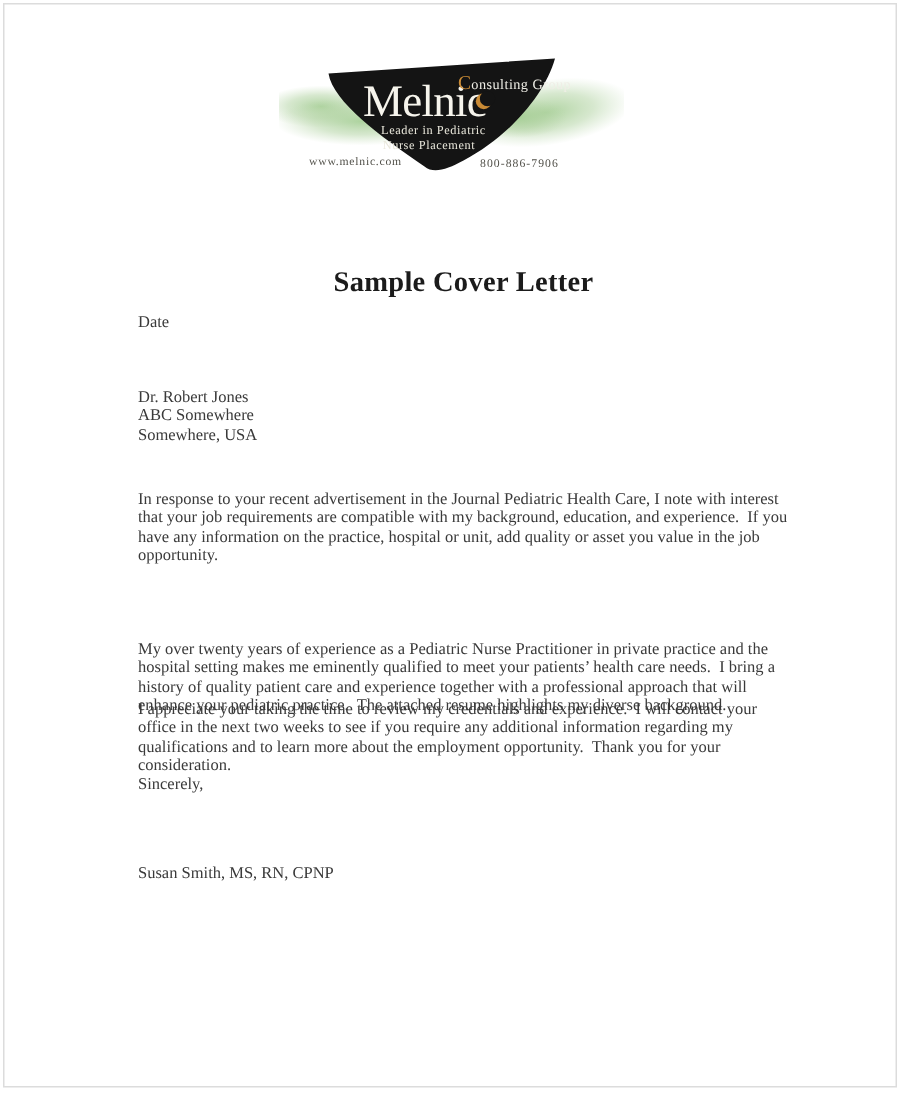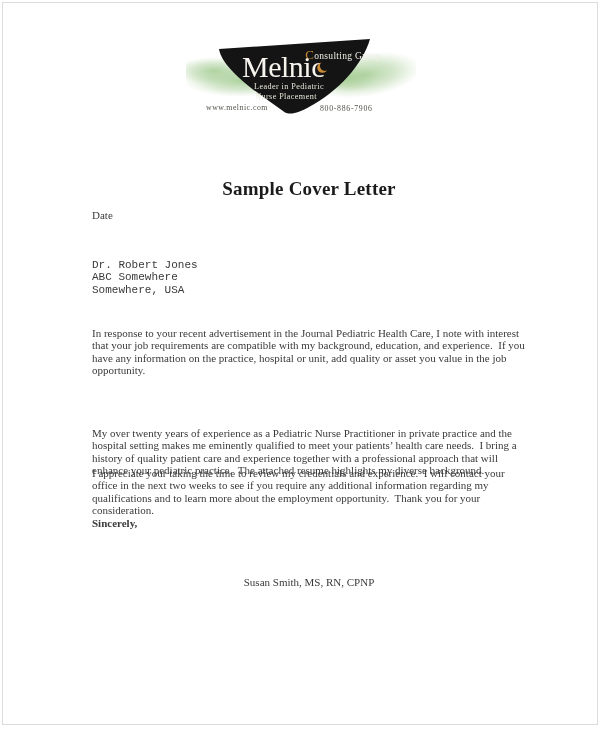--- a/index.html
+++ b/index.html
@@ -44,27 +44,27 @@
     position: absolute;
     left: 89px;
     width: 434px;
     margin: 0;
     font-size: 11px;
     line-height: 12.4px;
     color: #3a3a3a;
   }
   .para { white-space: pre-wrap; }
   .date-line      { top: 206px; }
-  .address-block  { top: 256px; font-family: Liberation Mono, monospace; }
+  .address-block  { top: 256px; }
   .salutation     { top: 306px; }
   .para-1         { top: 324px; }
   .para-2         { top: 424px; }
   .para-3         { top: 464px; }
-  .closing        { top: 514px; font-weight: bold; }
-  .signature      { top: 573px; text-align: center; }
+  .closing        { top: 514px; }
+  .signature      { top: 573px; }
 </style>
 </head>
 <body>
 
 <div class="page">
 
   <div class="logo">
     <svg width="230" height="100" viewBox="0 0 230 100">
       <defs>
         <radialGradient id="greenGlow" cx="50%" cy="50%" r="50%">

